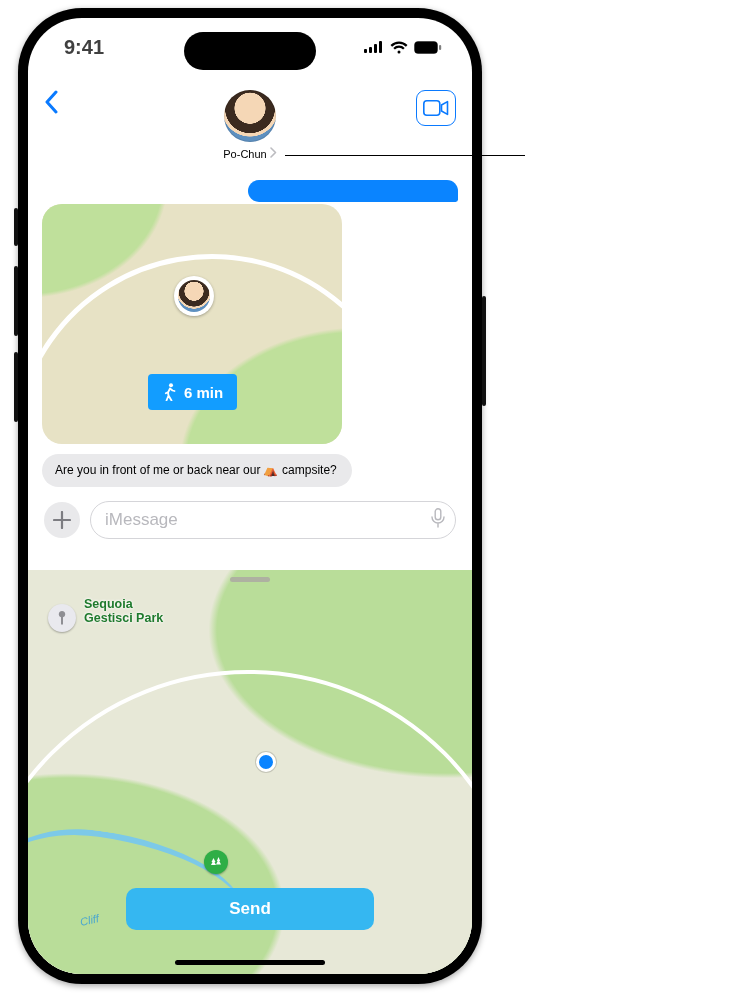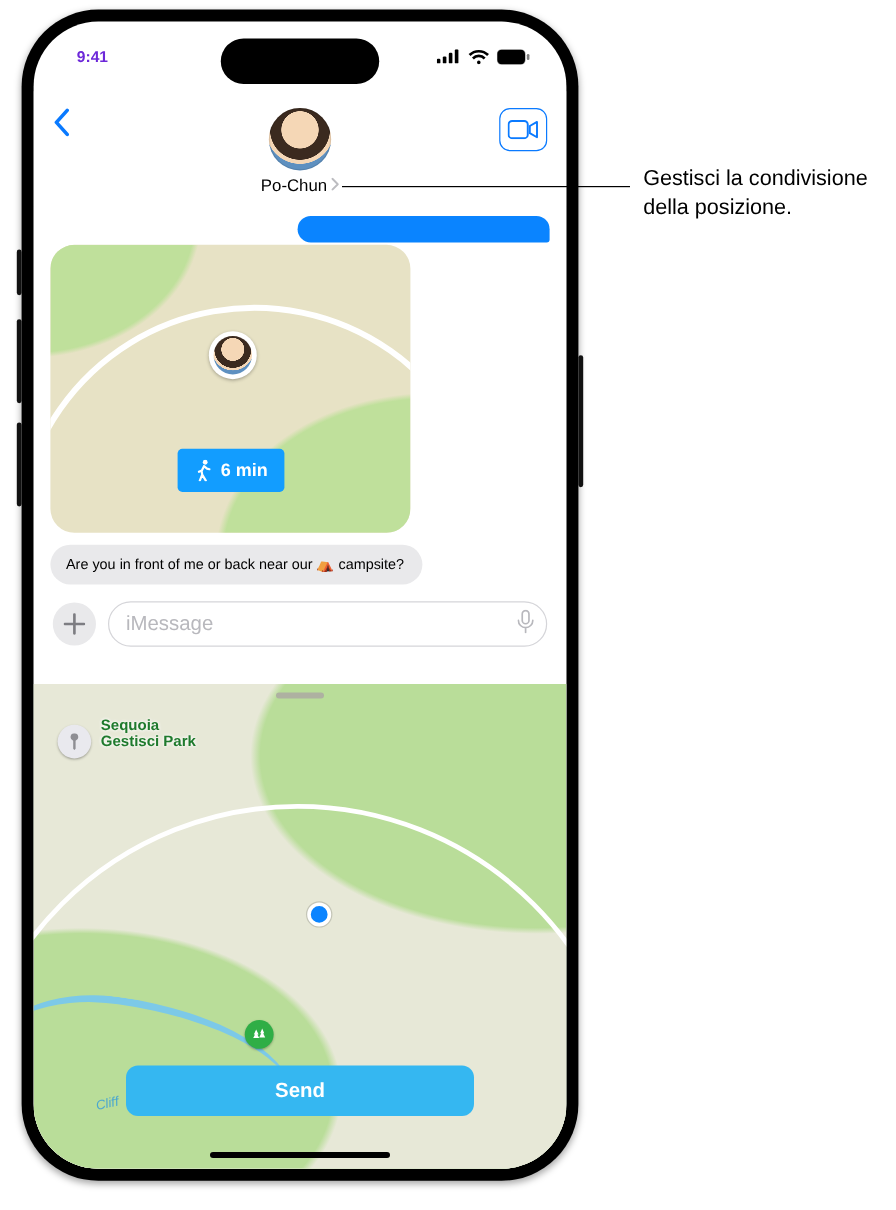--- a/index.html
+++ b/index.html
@@ -60,22 +60,22 @@
   
   .statusbar {
     position: absolute;
     top: 0; left: 0; right: 0;
     height: 58px;
     display: flex;
     justify-content: space-between;
     align-items: center;
     padding: 0 30px 0 36px;
     font-weight: 600;
-    font-size: 13px;
-    color: #6d28d9;
+    font-size: 20px;
+    color: #404040;
     z-index: 30;
   }
   .status-right { display: flex; align-items: center; gap: 6px; }
   .status-right svg { display: block; }
 
   
   .nav {
     position: absolute;
     top: 58px;
     left: 0; right: 0;
@@ -103,21 +103,21 @@
   .avatar {
     width: 52px; height: 52px;
     border-radius: 50%;
     background: radial-gradient(circle at 50% 35%, #f5d7b6 0 36%, #3b2a1f 37% 58%, #f5d7b6 59% 66%, #5e90c0 67% 100%);
     box-shadow: inset 0 0 0 1px rgba(0,0,0,.1);
   }
   .contact-row {
     display: flex;
     align-items: center;
     gap: 3px;
-    font-size: 14px;
+    font-size: 11px;
     color: #000;
   }
   .contact-row .chev {
     color: #bcbcc0;
     font-size: 13px;
   }
   .nav .call {
     width: 40px;
     display: flex;
     justify-content: flex-end;
@@ -327,21 +327,21 @@
     width: 20px; height: 20px;
     border-radius: 50%;
     background: #0a84ff;
     border: 3px solid #fff;
     box-shadow: 0 0 0 1px rgba(0,0,0,.15);
   }
   .send-btn {
     position: absolute;
     left: 50%; transform: translateX(-50%);
     bottom: 44px;
-    width: 290px;
+    width: 248px;
     height: 42px;
     background: #35b7f1;
     color: #fff;
     font-size: 17px;
     font-weight: 600;
     border: none;
     border-radius: 10px;
     display: flex; align-items: center; justify-content: center;
   }
   .home-indicator {
@@ -504,15 +504,14 @@
         <button class="send-btn">
           <span>Send</span>
         </button>
         <div class="home-indicator"></div>
       </div>
 
     </div>
   </div>
 
   <div class="callout-line"></div>
-  <div class="callout-text">Gestisci la condivisione della posizione.</div>
 
 </div>
 
 </body></html>

